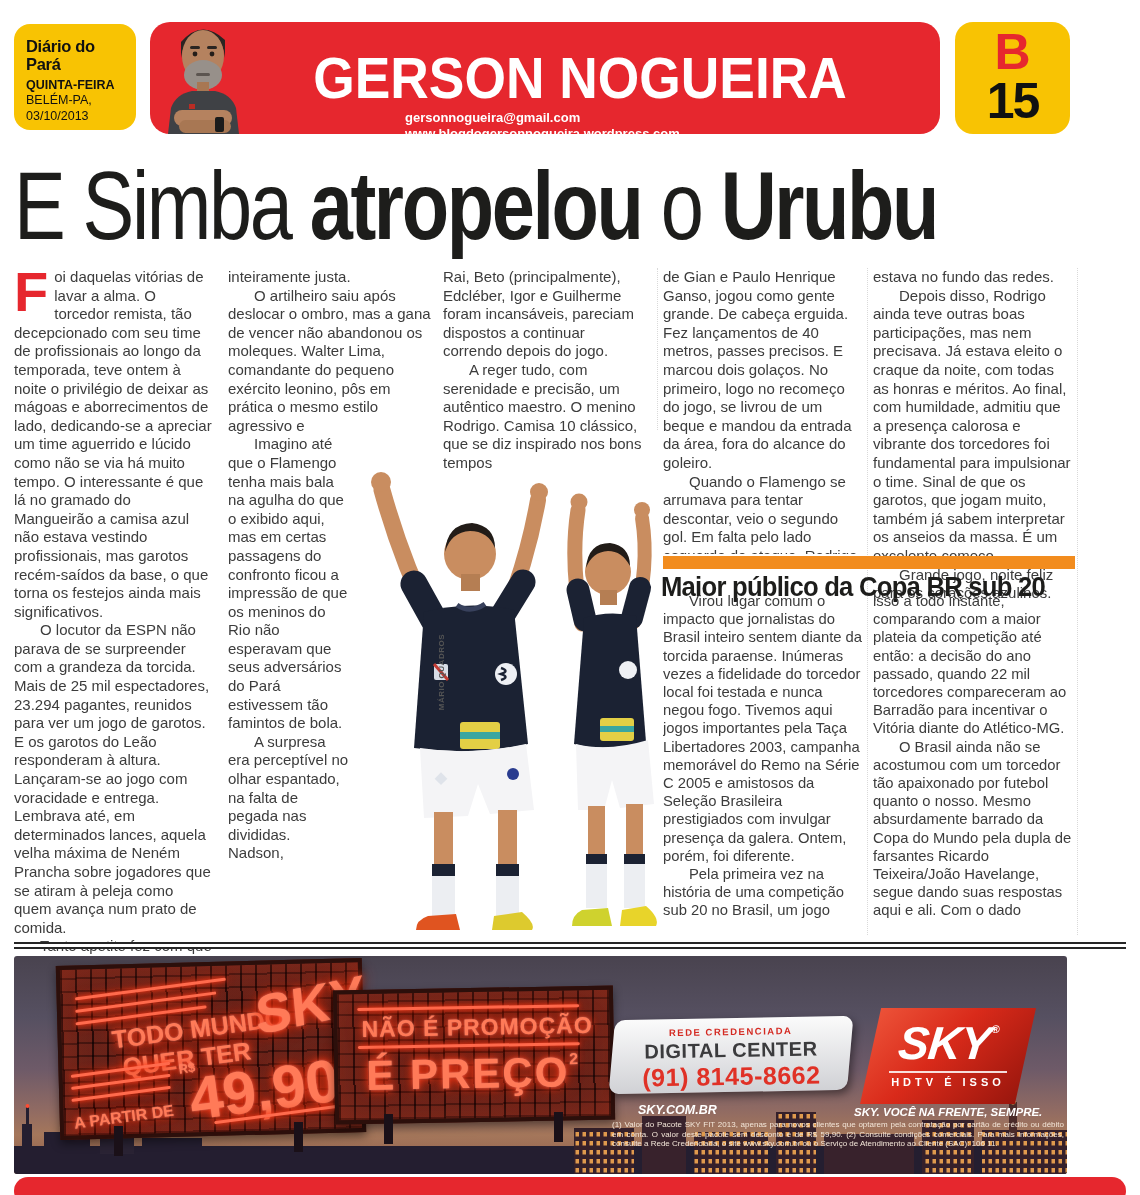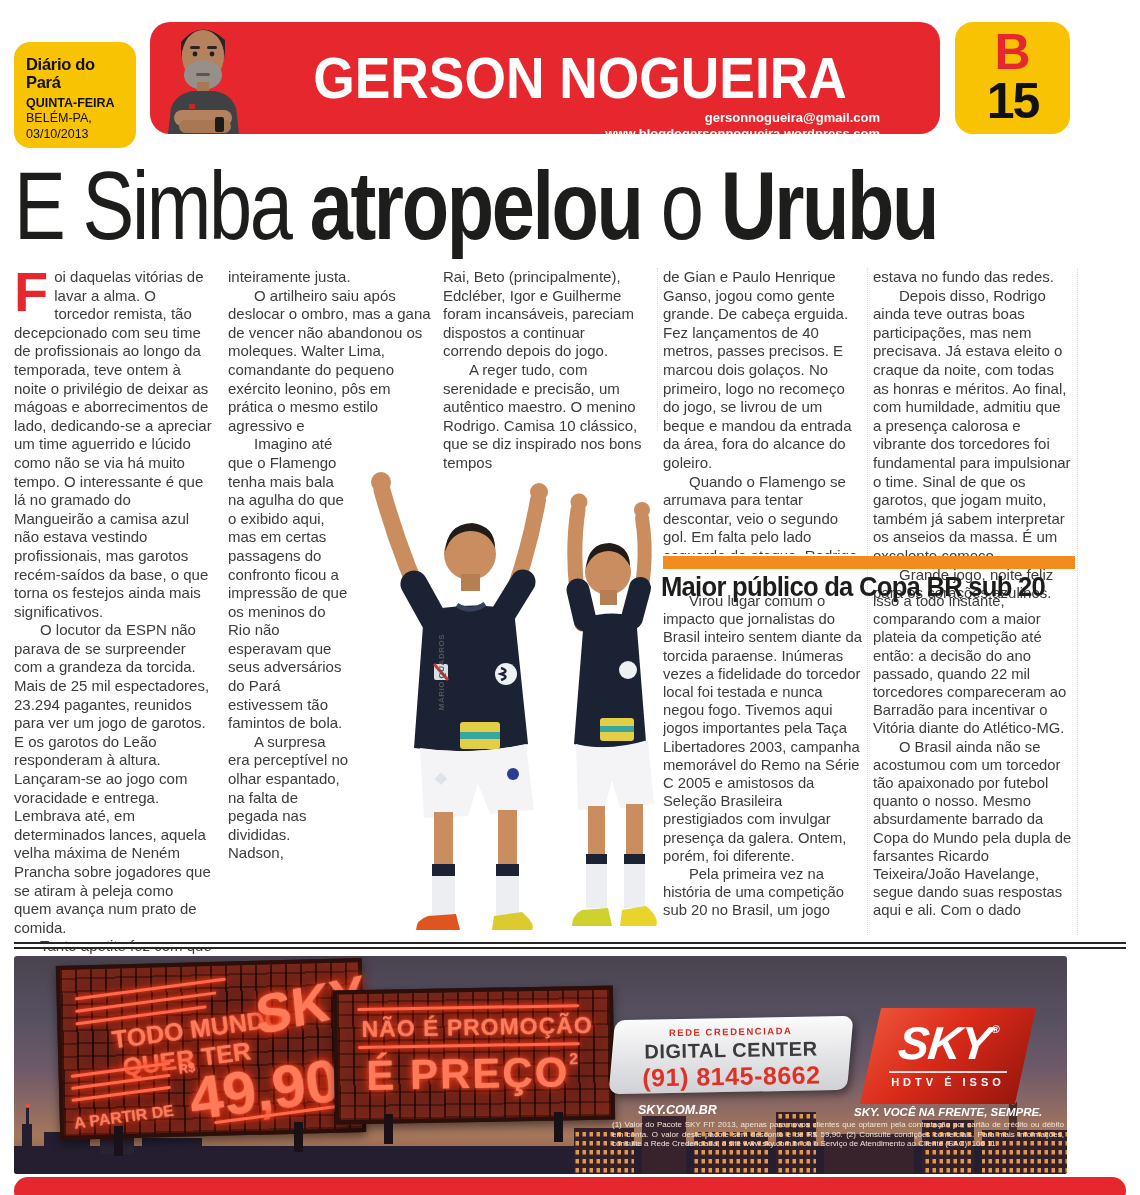--- a/index.html
+++ b/index.html
@@ -1,30 +1,30 @@
 <!DOCTYPE html>
 <html><head>
 <meta charset="utf-8">
 <style>
   html,body{margin:0;padding:0;background:#e8e8e8;}
   .page{position:relative;width:1140px;height:1195px;background:#fff;overflow:hidden;
         font-family:"Liberation Sans",sans-serif;color:#3c3c3c;margin:0 auto;}
 
   
-  .badge-date{position:absolute;left:14px;top:42px;width:122px;height:106px;background:#F8C303;
+  .badge-date{position:absolute;left:14px;top:24px;width:122px;height:106px;background:#F8C303;
               border-radius:16px;padding:13px 8px 0 12px;box-sizing:border-box;color:#111;}
   .paper-name{font-size:16.5px;font-weight:bold;letter-spacing:-.3px;line-height:18px;}
   .weekday{font-size:12.5px;font-weight:bold;margin-top:5px;}
   .place{font-size:12.5px;line-height:16px;}
   .banner{position:absolute;left:150px;top:22px;width:790px;height:112px;background:#E6272E;border-radius:20px;}
   .columnist-photo{position:absolute;left:2px;top:-10px;width:102px;height:122px;}
   .banner-title{position:absolute;left:110px;top:22px;width:640px;text-align:center;color:#fff;
                 font-weight:800;font-size:58px;white-space:nowrap;transform:scaleX(.92);
                 transform-origin:center top;letter-spacing:0;}
-  .banner-emails{position:absolute;left:255px;top:88px;width:475px;text-align:right;color:#fff;
+  .banner-emails{position:absolute;left:255px;top:88px;width:475px;text-align:left;color:#fff;
                  font-weight:bold;font-size:13px;line-height:16px;}
   .badge-page{position:absolute;left:955px;top:22px;width:115px;height:112px;background:#F8C303;
               border-radius:18px;text-align:center;}
   .badge-b{color:#E6272E;font-size:50px;font-weight:800;line-height:50px;margin-top:5px;}
   .badge-num{color:#111;font-size:50px;font-weight:800;line-height:48px;letter-spacing:-2px;}
 
   
   .headline{position:absolute;left:14px;top:156px;font-size:97px;color:#1d1d1b;white-space:nowrap;
             transform:scaleX(.80);transform-origin:0 0;letter-spacing:-3px;font-weight:400;line-height:100px;}
   .hl-bold{font-weight:800;}

